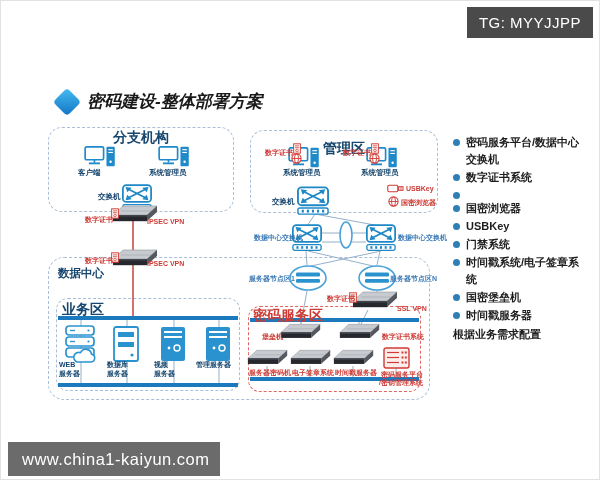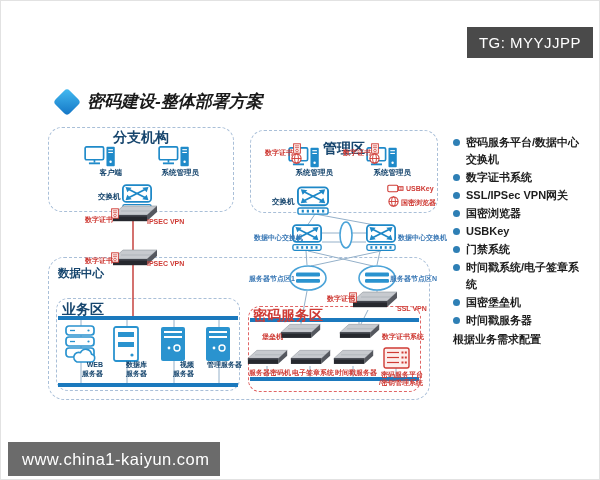--- a/index.html
+++ b/index.html
@@ -2,21 +2,21 @@
 <html><head>
 <meta charset="utf-8">
 <style>
   * { margin:0; padding:0; box-sizing:border-box; }
   body { width:600px; height:480px; font-family:"Liberation Sans","DejaVu Sans",sans-serif; background:#fff; }
   .page { position:relative; width:600px; height:480px; background:#fff; overflow:hidden;
           box-shadow: inset 0 0 0 1px #e2e2e2; }
 
   
   .tg-badge { position:absolute; left:467px; top:7px; width:126px; height:31px; background:#4a4a4a;
-              color:#fff; font-size:15px; line-height:31px; text-align:center; letter-spacing:.5px;margin-top:20px; }
+              color:#fff; font-size:15px; line-height:31px; text-align:center; letter-spacing:.5px; }
 
   
   .diamond { position:absolute; left:57px; top:92px; width:20px; height:20px; border-radius:4px;
              transform:rotate(45deg); background:linear-gradient(135deg,#45bdf2,#1273c4); }
   .page-title { position:absolute; left:87px; top:90px; font-size:17px; font-weight:800; color:#1a1a1a;font-style:italic; }
 
   
   .zone { position:absolute; border:1.6px dashed #a9bfd8; border-radius:14px; z-index:0; }
   .zone.red { border-color:#e06565; border-radius:12px; }
   .zl { position:absolute; color:#17466e; font-weight:800; font-size:14px; white-space:nowrap; z-index:4; }
@@ -27,21 +27,21 @@
   .bar { position:absolute; height:3.5px; background:#1b79bd; z-index:2; }
 
   
   .lines { position:absolute; left:0; top:0; z-index:1; pointer-events:none; }
 
   
   .ic { position:absolute; z-index:3; }
 
   
   .sl { position:absolute; font-size:7.5px; font-weight:600; color:#17466e; white-space:nowrap; z-index:4; }
-  .sl.ctr { text-align:right; }
+  .sl.ctr { text-align:left; }
   .rl { position:absolute; font-size:7px; font-weight:700; color:#cf3b35; white-space:nowrap; z-index:4; }
   .bl { position:absolute; font-size:7px; font-weight:600; color:#3a78b5; white-space:nowrap; z-index:4; }
   .two { line-height:8.5px; text-align:center; }
 
   
   .sidebar { position:absolute; left:453px; top:134px; width:145px; z-index:5; }
   .sidebar ul { list-style:none; }
   .sidebar li { display:flex; gap:6px; font-size:11px; font-weight:700; color:#1e1e1e; line-height:17px; margin-bottom:1px; }
   .sidebar .dot { width:7px; height:7px; border-radius:50%; background:#2e7fb5; margin-top:5px; flex:none; }
   .sidebar .txt { max-width:124px; }
@@ -362,21 +362,20 @@
       <li>
           <span class="dot"></span>
           <span class="txt">密码服务平台/数据中心交换机</span>
         </li>
       <li>
           <span class="dot"></span>
           <span class="txt">数字证书系统</span>
         </li>
       <li>
           <span class="dot"></span>
-          <span class="txt">SSL/IPSec VPN网关</span>
         </li>
       <li>
           <span class="dot"></span>
           <span class="txt">国密浏览器</span>
         </li>
       <li>
           <span class="dot"></span>
           <span class="txt">USBKey</span>
         </li>
       <li>

